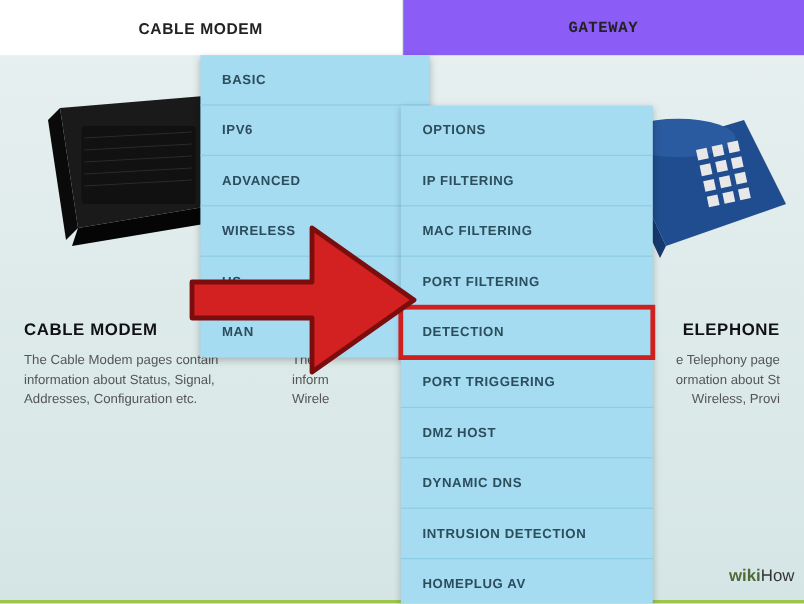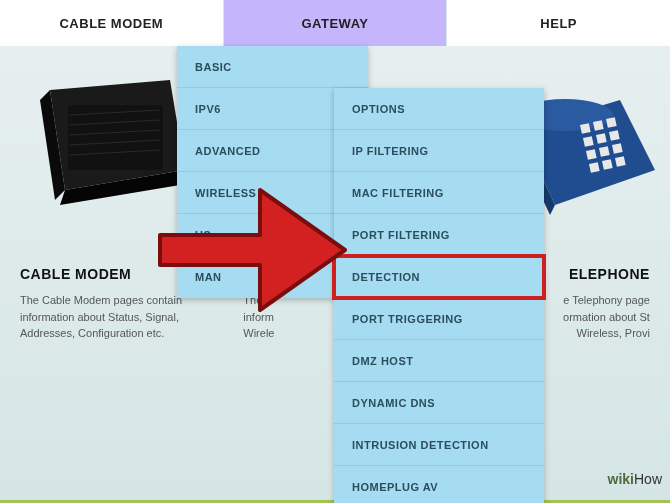--- a/index.html
+++ b/index.html
@@ -23,21 +23,22 @@
     justify-content: center;
     font-size: 13px;
     font-weight: 700;
     letter-spacing: .5px;
     color: #222;
     border-right: 1px solid #d9e6e6;
     cursor: pointer;
   }
   .nav-tab:last-child { border-right: none; }
   .nav-tab.active {
-    background: #c4b5fd;
+    background: #8b5cf6;
+    font-family: Liberation Mono, monospace;
   }
 
   
   .content {
     position: relative;
     padding-top: 140px;
     display: flex;
   }
   .col {
     width: 33.33%;
@@ -65,21 +66,21 @@
 
   
   .menu {
     position: absolute;
     background: #a6dcf2;
     box-shadow: 0 2px 6px rgba(0,0,0,.25);
     z-index: 10;
   }
   .menu-1 {
     top: 46px;
-    left: 177px;
+    left: 167px;
     width: 191px;
   }
   .menu-2 {
     top: 88px;
     left: 334px;
     width: 210px;
   }
   .menu-item {
     height: 42px;
     padding: 0 18px;
@@ -126,21 +127,20 @@
     height: 3px;
     background: #9fc54e;
   }
 </style>
 </head>
 <body>
 
 <div class="nav-bar">
   <div class="nav-tab">CABLE MODEM</div>
   <div class="nav-tab active">GATEWAY</div>
-  <div class="nav-tab">HELP</div>
 </div>
 
 <svg class="device modem" width="160" height="140" viewBox="0 0 160 140">
   <g>
     <polygon points="20,20 140,10 155,100 35,120" fill="#1a1a1a"></polygon>
     <polygon points="20,20 10,30 25,130 35,120" fill="#0a0a0a"></polygon>
     <polygon points="35,120 155,100 150,115 30,135" fill="#050505"></polygon>
     <rect x="38" y="35" width="95" height="65" fill="#111" rx="3"></rect>
     <g stroke="#2a2a2a" stroke-width="1">
       <line x1="40" y1="45" x2="130" y2="40"></line>

